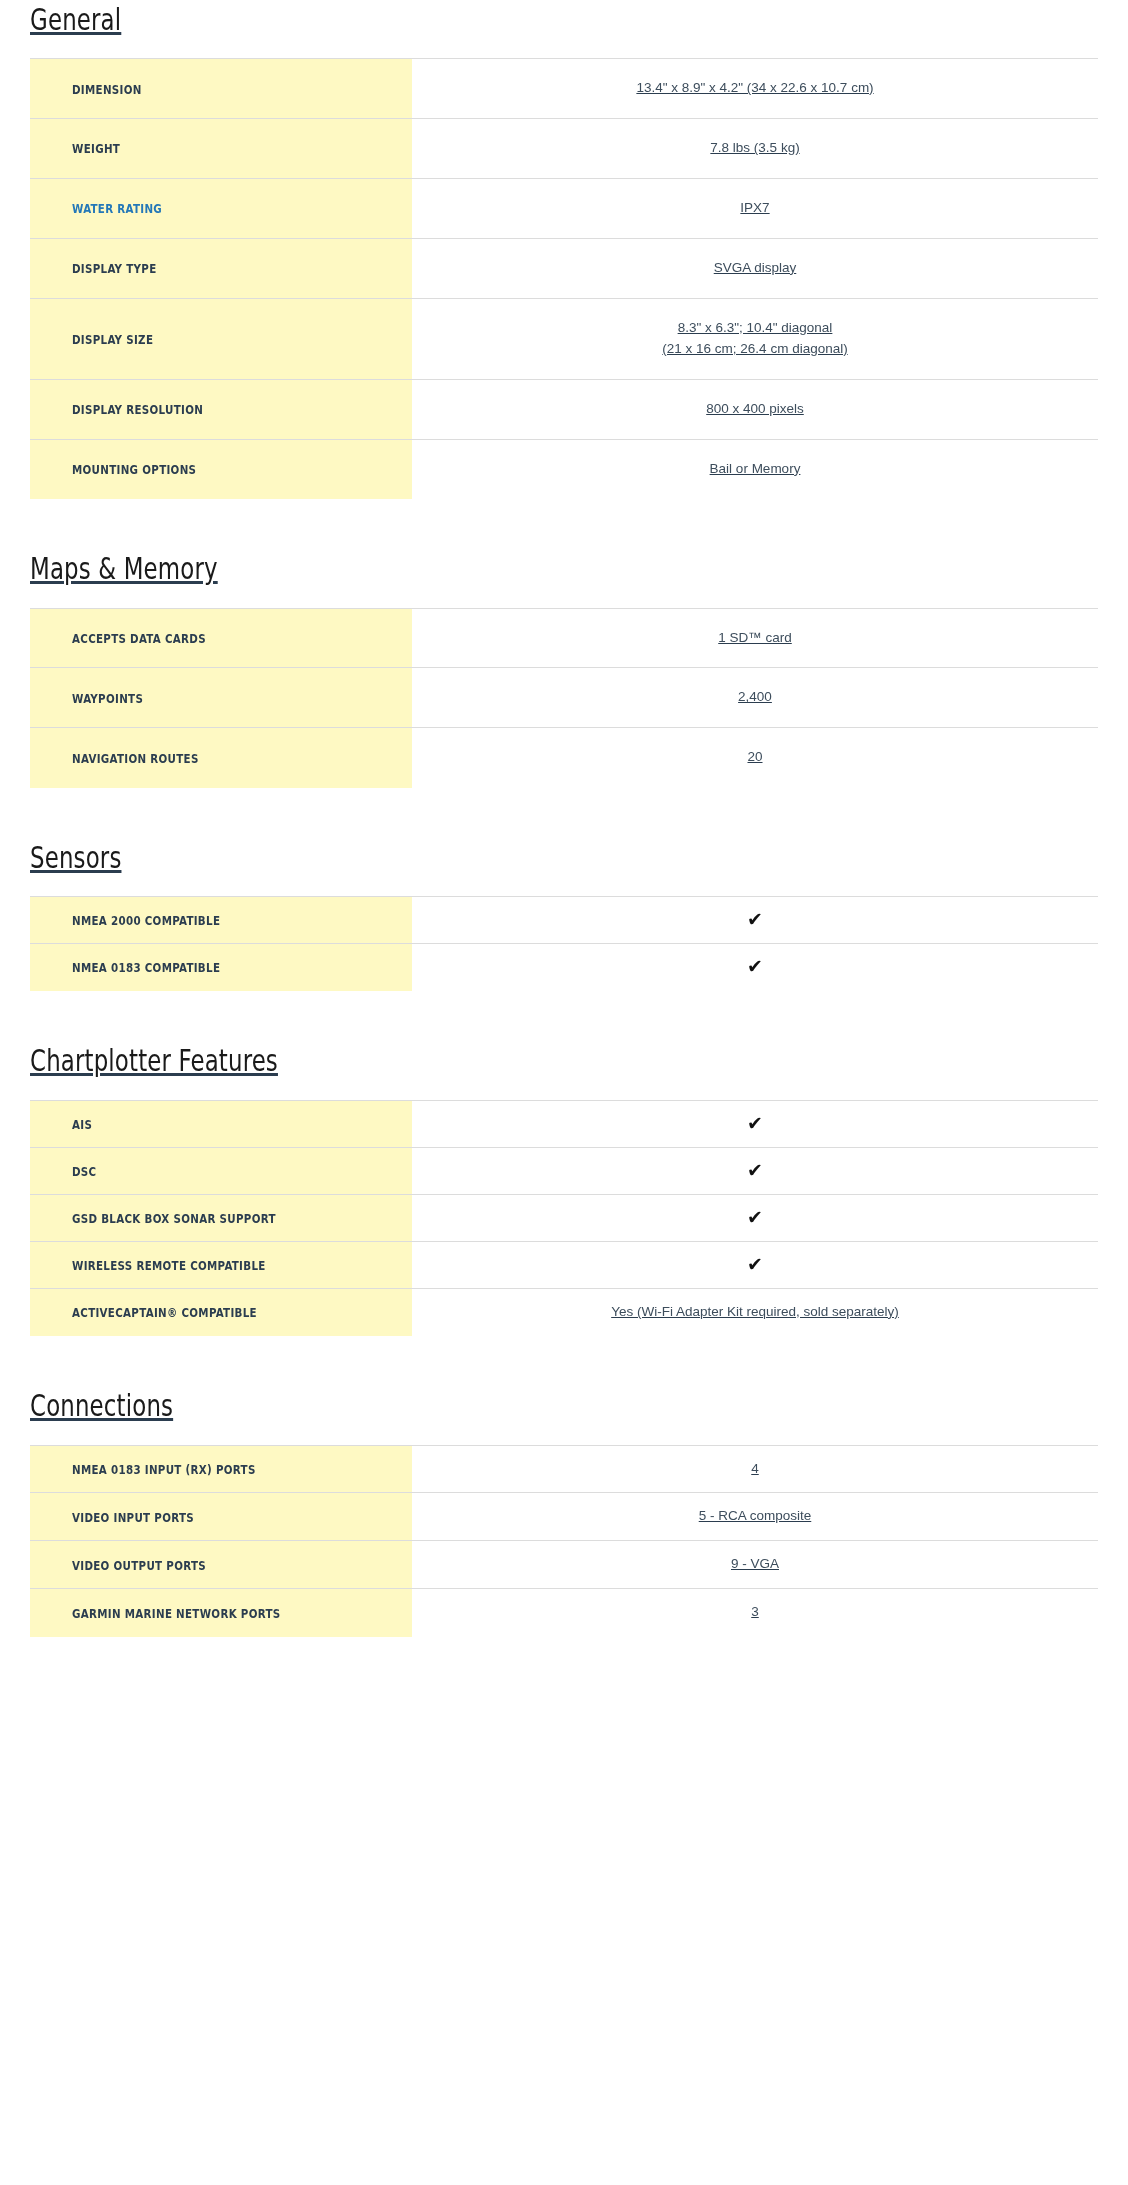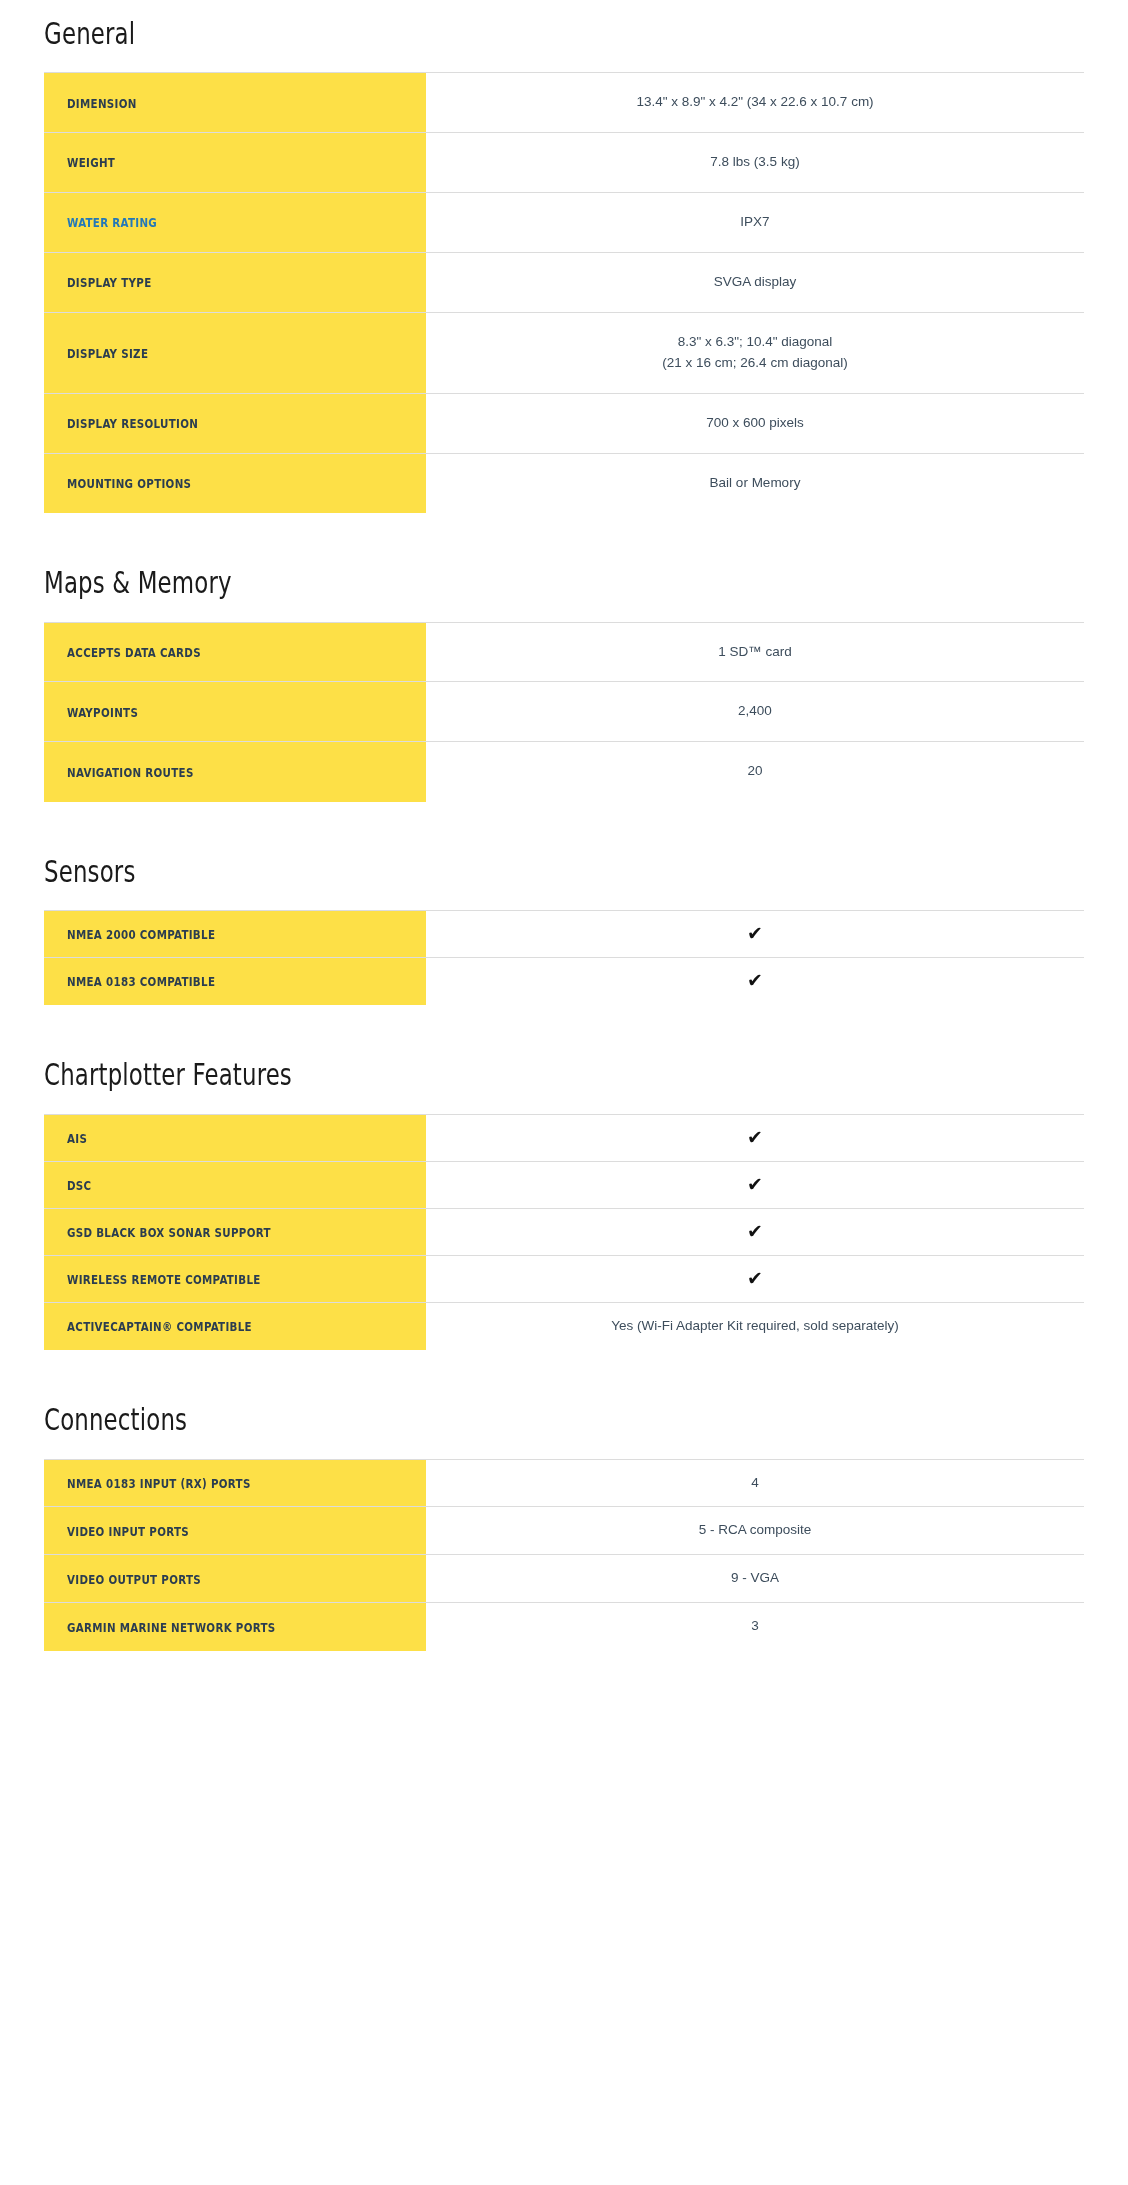--- a/index.html
+++ b/index.html
@@ -13,21 +13,22 @@
     font-family: "Liberation Sans", "DejaVu Sans", sans-serif;
     color: #2b3d4f;
     -webkit-font-smoothing: antialiased;
   }
   .page {
     width: 1128px;
     box-sizing: border-box;
     padding: 0 28px;
   }
   .section {
-    margin: 16px;
+    margin: 2px;
+    text-decoration: underline;
   }
   .section-title {
     font-family: "DejaVu Sans Condensed", "Liberation Sans Narrow", "Liberation Sans", sans-serif;
     font-stretch: condensed;
     font-size: 31px;
     font-weight: 400;
     line-height: 1.1;
     color: #1a1a1a;
     letter-spacing: 0.2px;
     margin: 0 0 22px 0;
@@ -47,22 +48,22 @@
   }
   .spec-table tr:last-child {
     border-bottom: 1px solid transparent;
   }
   .spec-table td {
     vertical-align: middle;
     padding: 0;
   }
   td.label-cell {
     width: 382px;
-    background: #fde047;
-    padding: 16px 18px 16px 23px;
+    background: #fef9c3;
+    padding: 16px 18px 16px 42px;
     box-sizing: border-box;
   }
   td.value-cell {
     background: #ffffff;
     padding: 16px 14px;
     text-align: center;
     box-sizing: border-box;
   }
   .label-text {
     font-family: "DejaVu Sans Condensed", "Liberation Sans Narrow", "Liberation Sans", sans-serif;
@@ -157,21 +158,21 @@
                 <span class="value-text">
                   <span class="line">8.3" x 6.3"; 10.4" diagonal</span>
                   <span class="line">(21 x 16 cm; 26.4 cm diagonal)</span>
                 </span>
               </td>
             </tr>
             <tr>
               <td class="label-cell"><span class="label-text">DISPLAY RESOLUTION</span></td>
               <td class="value-cell">
                 <span class="value-text">
-                  <span class="line">700 x 600 pixels</span>
+                  <span class="line">800 x 400 pixels</span>
                 </span>
               </td>
             </tr>
             <tr>
               <td class="label-cell"><span class="label-text">MOUNTING OPTIONS</span></td>
               <td class="value-cell">
                 <span class="value-text">
                   <span class="line">Bail or Memory</span>
                 </span>
               </td>

